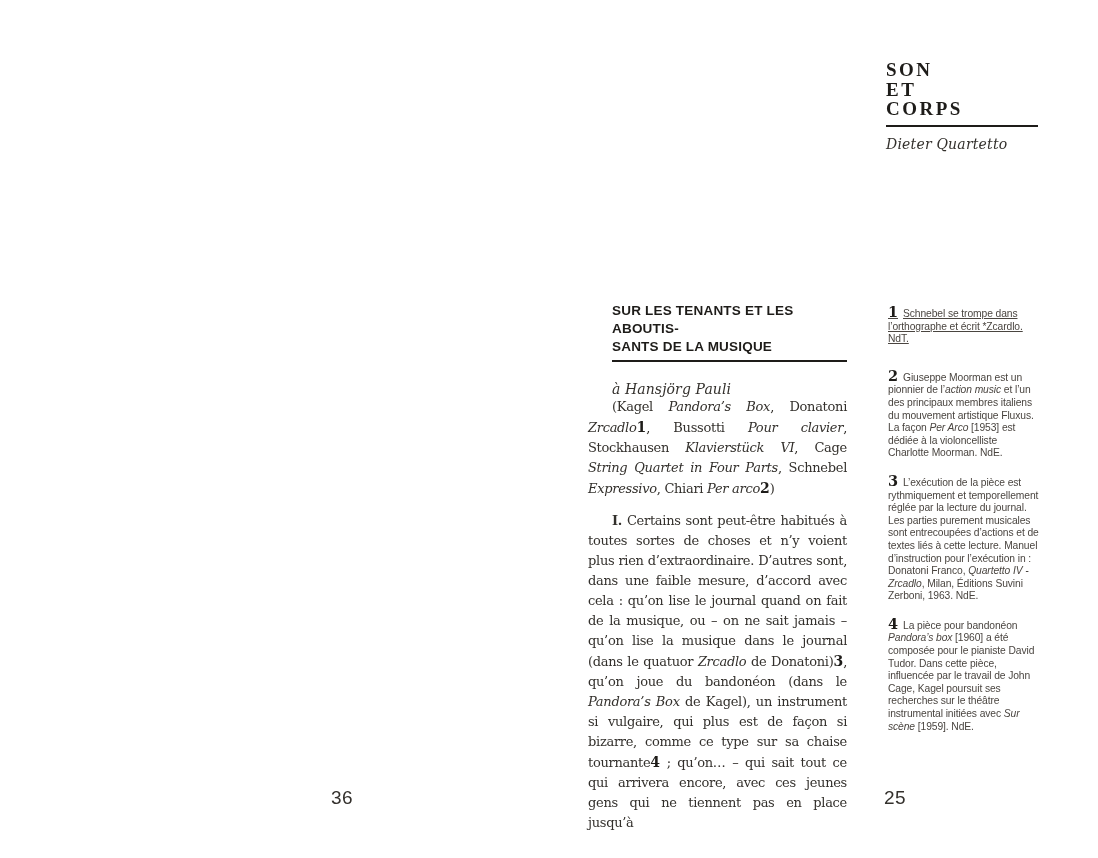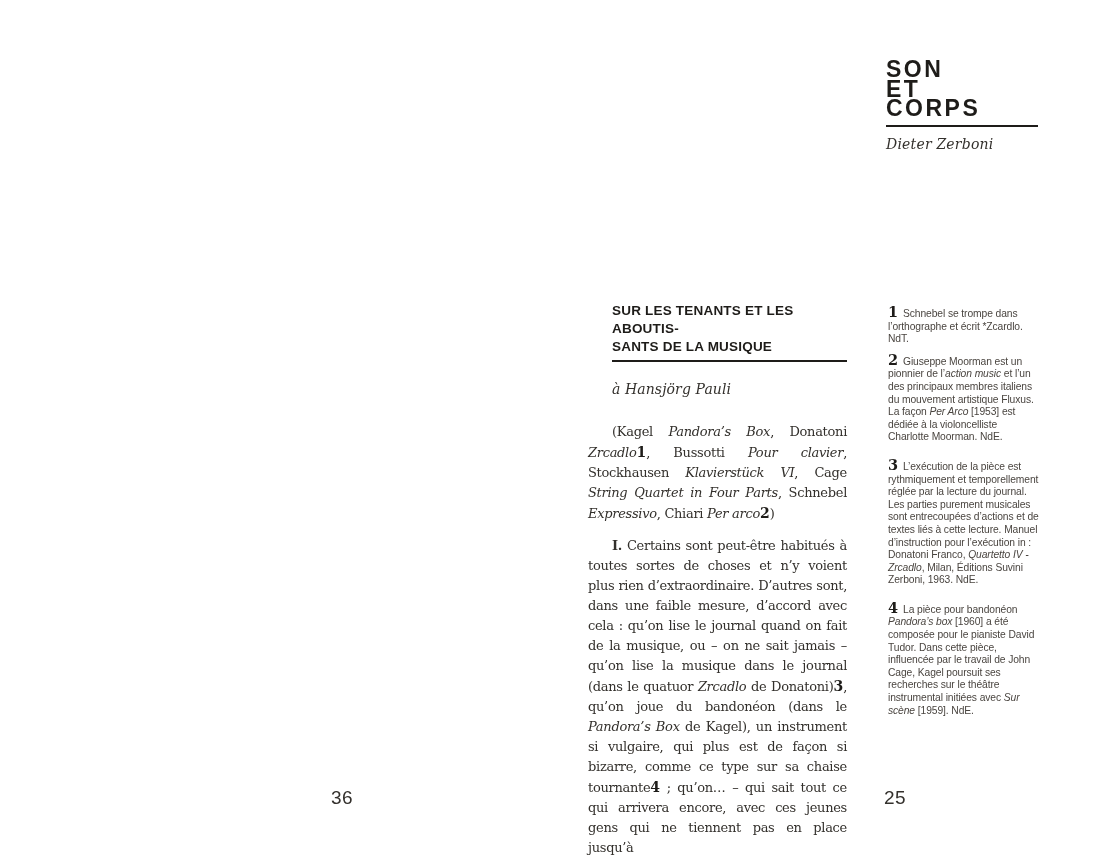--- a/index.html
+++ b/index.html
@@ -10,53 +10,53 @@
     --background:#ffffff;
   }
   *{margin:0;padding:0;box-sizing:border-box;}
   html,body{background:var(--background);}
   body{width:1098px;height:858px;position:relative;overflow:hidden;
        font-family:"DejaVu Serif",serif;}
   .spread{position:absolute;inset:0;background:var(--background);}
 
   
   .header-block{position:absolute;left:886px;top:60px;width:152px;}
-  .book-title{font-family:Liberation Sans, sans-serif;font-weight:700;
-              font-size:23px;line-height:19.5px;letter-spacing:2.5px;
+  .book-title{font-family:Liberation Serif, serif;font-weight:700;
+              font-size:19px;line-height:19.5px;letter-spacing:2.5px;
               color:var(--ink);white-space:pre-line;}
   .title-rule{margin-top:6px;width:152px;border-top:2px solid var(--ink);}
   .book-author{margin-top:9px;font-style:italic;font-size:14px;
                color:var(--body-text);letter-spacing:.2px;}
 
   
   .main-column{position:absolute;left:588px;top:302px;width:259px;
                color:var(--body-text);}
   .article-heading{margin-left:24px;width:235px;
                font-family:"Liberation Sans",sans-serif;font-weight:700;
                font-size:13.5px;line-height:18px;letter-spacing:.2px;
                color:var(--ink);white-space:pre-line;}
   .heading-rule{margin-left:24px;width:235px;margin-top:4px;
                border-top:2px solid var(--ink);}
   .dedication{margin-top:19px;margin-left:24px;font-style:italic;
                font-size:14px;letter-spacing:.1px;}
   .para{font-size:13px;line-height:20px;letter-spacing:-.3px;
         text-align:justify;text-indent:24px;color:var(--body-text);}
-  .para-works{margin-top:25px;}
+  .para-works{}
   .para-body{margin-top:12px;}
   .it{font-style:italic;text-align:center;}
   .bd{font-weight:700;}
   .fnref{font-family:"DejaVu Serif",serif;font-weight:700;font-style:normal;
          font-size:14px;letter-spacing:0;color:var(--ink);}
 
   
   .footnote-column{position:absolute;left:888px;top:306px;width:152px;
          font-family:"Liberation Sans",sans-serif;font-size:10.3px;
          line-height:12.6px;letter-spacing:-.1px;color:var(--footnote-text);}
   .footnote{margin-bottom:15px;}
-  .footnote:first-child{margin-bottom:8px;}
+  .footnote:first-child{margin-bottom:24px;text-decoration:underline;}
   .fn-num{font-family:"DejaVu Serif",serif;font-weight:700;font-size:14.5px;
           color:var(--ink);margin-right:5px;line-height:12.6px;}
 
   
   .page-number{position:absolute;font-family:"Liberation Sans",sans-serif;
           font-size:19px;letter-spacing:.5px;color:var(--page-number);}
   .page-number-left{left:331px;top:787px;}
   .page-number-right{left:884px;top:787px;}
 </style>
 </head>
@@ -64,21 +64,21 @@
 
 <div class="spread">
 
   <div class="page-number page-number-left">36</div>
 
   <div class="header-block">
     <div class="book-title">SON
 ET
 CORPS</div>
     <div class="title-rule"></div>
-    <div class="book-author">Dieter Zerboni</div>
+    <div class="book-author">Dieter Quartetto</div>
   </div>
 
   <div class="main-column">
     <div class="article-heading">SUR LES TENANTS ET LES ABOUTIS-
 SANTS DE LA MUSIQUE</div>
     <div class="heading-rule"></div>
     <div class="dedication">à Hansjörg Pauli</div>
     <p class="para para-works"><span>(Kagel </span><span class="it">Pandora’s Box</span><span>, Donatoni </span><span class="it">Zrcadlo</span><span class="fnref">1</span><span>, Bussotti </span><span class="it">Pour clavier</span><span>, Stockhausen </span><span class="it">Klavier­stück VI</span><span>, Cage </span><span class="it">String Quartet in Four Parts</span><span>, Schnebel </span><span class="it">Expressivo</span><span>, Chiari </span><span class="it">Per arco</span><span class="fnref">2</span><span>)</span></p>
     <p class="para para-body"><span class="bd">I.</span><span> Certains sont peut-être habitués à toutes sortes de choses et n’y voient plus rien d’extraordinaire. D’autres sont, dans une faible mesure, d’accord avec cela : qu’on lise le journal quand on fait de la musique, ou – on ne sait jamais – qu’on lise la musique dans le journal (dans le quatuor </span><span class="it">Zrcadlo</span><span> de Donatoni)</span><span class="fnref">3</span><span>, qu’on joue du bandonéon (dans le </span><span class="it">Pandora’s Box</span><span> de Kagel), un instrument si vulgaire, qui plus est de façon si bizarre, comme ce type sur sa chaise tournante</span><span class="fnref">4</span><span> ; qu’on… – qui sait tout ce qui arrivera encore, avec ces jeunes gens qui ne tiennent pas en place jusqu’à</span></p>
   </div>

